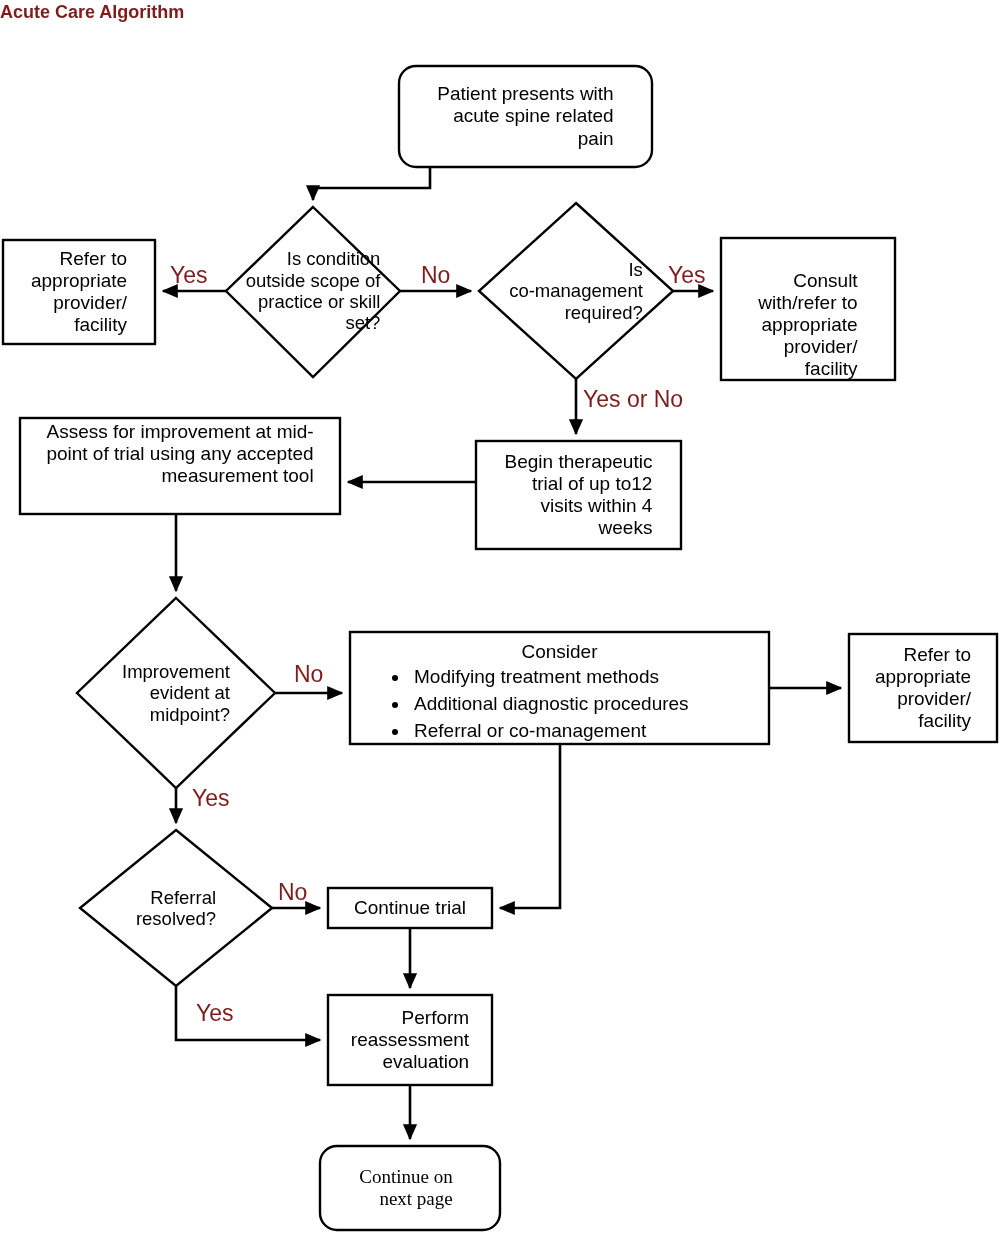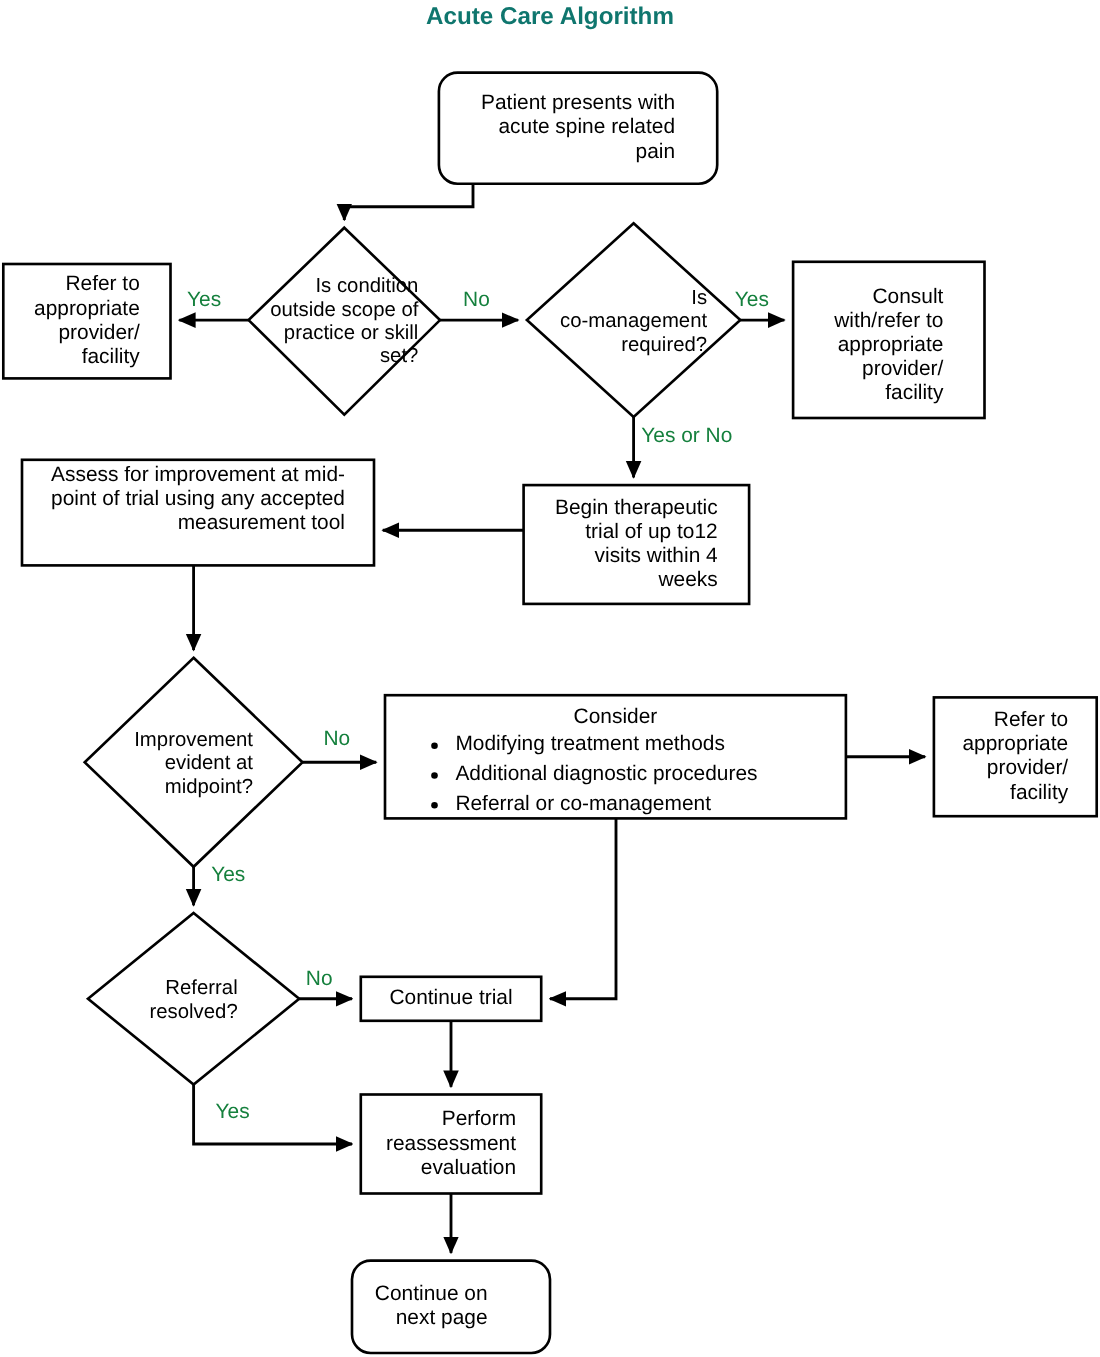--- a/index.html
+++ b/index.html
@@ -47,35 +47,35 @@
     font-size: 19px;
     line-height: 1.16;
     color: #000000;
     white-space: pre-line;
     pointer-events: none;
   }
   .nodetext.diamond-text { font-size: 18.5px; }
   .edgelabel {
     position: absolute;
     font-family: "Liberation Sans", sans-serif;
-    font-size: 19px;
-    color: #15803d;
+    font-size: 23px;
+    color: #7f1d1d;
     white-space: nowrap;
     pointer-events: none;
   }
   .page-title {
     position: absolute;
     left: 0;
     top: 2px;
     width: 1000px;
-    text-align: center;
-    font-family: "Liberation Sans", sans-serif;
-    font-size: 22px;
+    text-align: left;
+    font-family: "Liberation Sans", sans-serif;
+    font-size: 18px;
     font-weight: bold;
-    color: #0f766e;
+    color: #7f1d1d;
   }
   .bullet-box {
     position: absolute;
     font-family: "Liberation Sans", sans-serif;
     font-size: 19px;
     color: #000000;
     pointer-events: none;
   }
   .bullet-heading {
     text-align: center;
@@ -186,21 +186,21 @@
 
   <div class="nodetext" style="left:5px; top:243px; width:148px; height:98px;">Refer to
 appropriate
 provider/
 facility</div>
 
   <div class="nodetext diamond-text" style="left:481px; top:252px; width:190px; height:78px;">Is
 co-management
 required?</div>
 
-  <div class="nodetext" style="left:723px; top:246px; width:170px; height:136px;">Consult
+  <div class="nodetext" style="left:723px; top:257px; width:170px; height:136px;">Consult
 with/refer to
 appropriate
 provider/
 facility</div>
 
   <div class="nodetext" style="left:479px; top:444px; width:199px; height:102px;">Begin therapeutic
 trial of up to12
 visits within 4
 weeks</div>
 
@@ -228,21 +228,21 @@
 
   <div class="nodetext diamond-text" style="left:96px; top:882px; width:160px; height:52px;">Referral
 resolved?</div>
 
   <div class="nodetext" style="left:330px; top:998px; width:160px; height:84px;">Perform
 reassessment
 evaluation</div>
 
   <div class="nodetext" style="left:330px; top:890px; width:160px; height:36px;">Continue trial</div>
 
-  <div class="nodetext" style="left:322px; top:1149px; width:140px; height:78px;">Continue on
+  <div class="nodetext" style="left:336px; top:1149px; width:140px; height:78px;font-family:Liberation Serif, serif;">Continue on
 next page</div>
 
   <div class="edgelabel" style="left:170px; top:262px;">Yes</div>
 
   <div class="edgelabel" style="left:421px; top:262px;">No</div>
 
   <div class="edgelabel" style="left:668px; top:262px;">Yes</div>
 
   <div class="edgelabel" style="left:583px; top:386px;">Yes or No</div>
 

